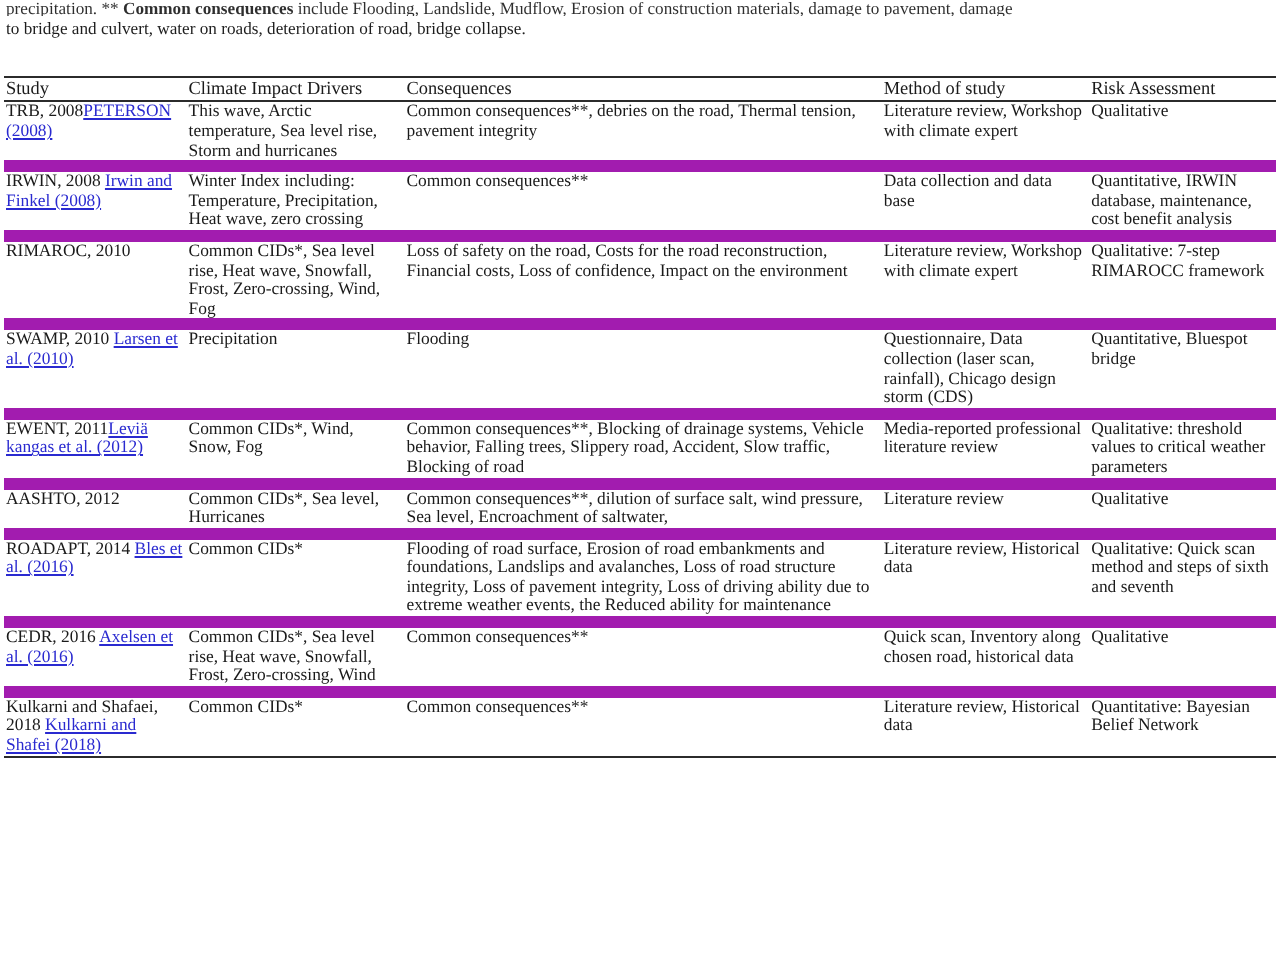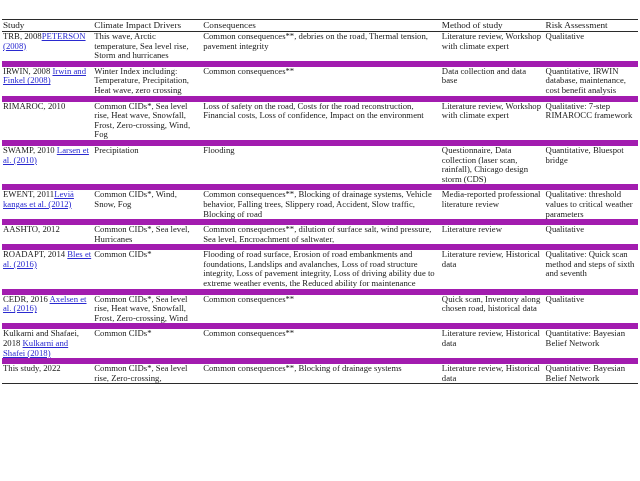--- a/index.html
+++ b/index.html
@@ -84,20 +84,22 @@
   .cite.u {
     text-decoration: underline;
   }
 </style>
 </head>
 <body>
 
 <div class="page">
 
   <p class="footnote">
+    <span class="line1"><span>precipitation. ** </span><b>Common consequences</b><span> include Flooding, Landslide, Mudflow, Erosion of construction materials, damage to pavement, damage</span></span>
+    <span>to bridge and culvert, water on roads, deterioration of road, bridge collapse.</span>
   </p>
 
   <table class="tbl">
     <colgroup>
       <col class="c-study">
         <col class="c-cid">
         <col class="c-cons">
         <col class="c-method">
         <col class="c-risk">
     </colgroup>
@@ -167,23 +169,16 @@
           <td>Quick scan, Inventory along chosen road, historical data</td>
           <td>Qualitative</td>
         </tr>
         <tr>
           <td><span>Kulkarni and Shafaei, 2018 </span><a class="cite u">Kulkarni and Shafei (2018)</a></td>
           <td>Common CIDs*</td>
           <td>Common consequences**</td>
           <td>Literature review, Historical data</td>
           <td>Quantitative: Bayesian Belief Network</td>
         </tr>
-        <tr>
-          <td><span>This study, 2022</span></td>
-          <td>Common CIDs*, Sea level rise, Zero-crossing,</td>
-          <td>Common consequences**, Blocking of drainage systems</td>
-          <td>Literature review, Historical data</td>
-          <td>Quantitative: Bayesian Belief Network</td>
-        </tr>
       </tbody>
   </table>
 
 </div>
 
 </body></html>

